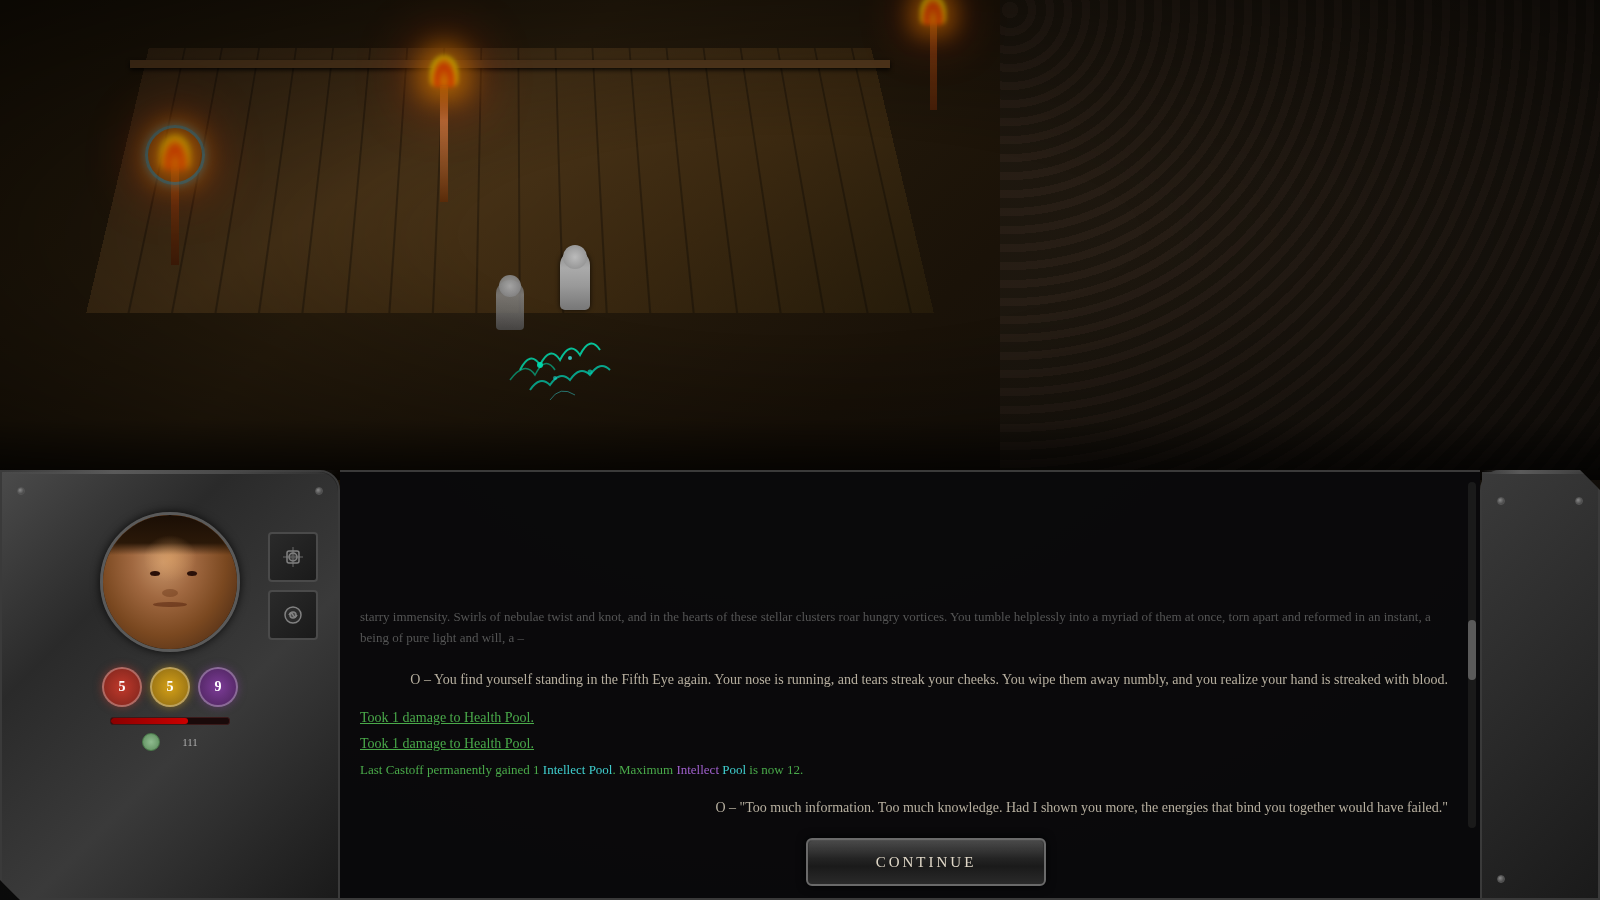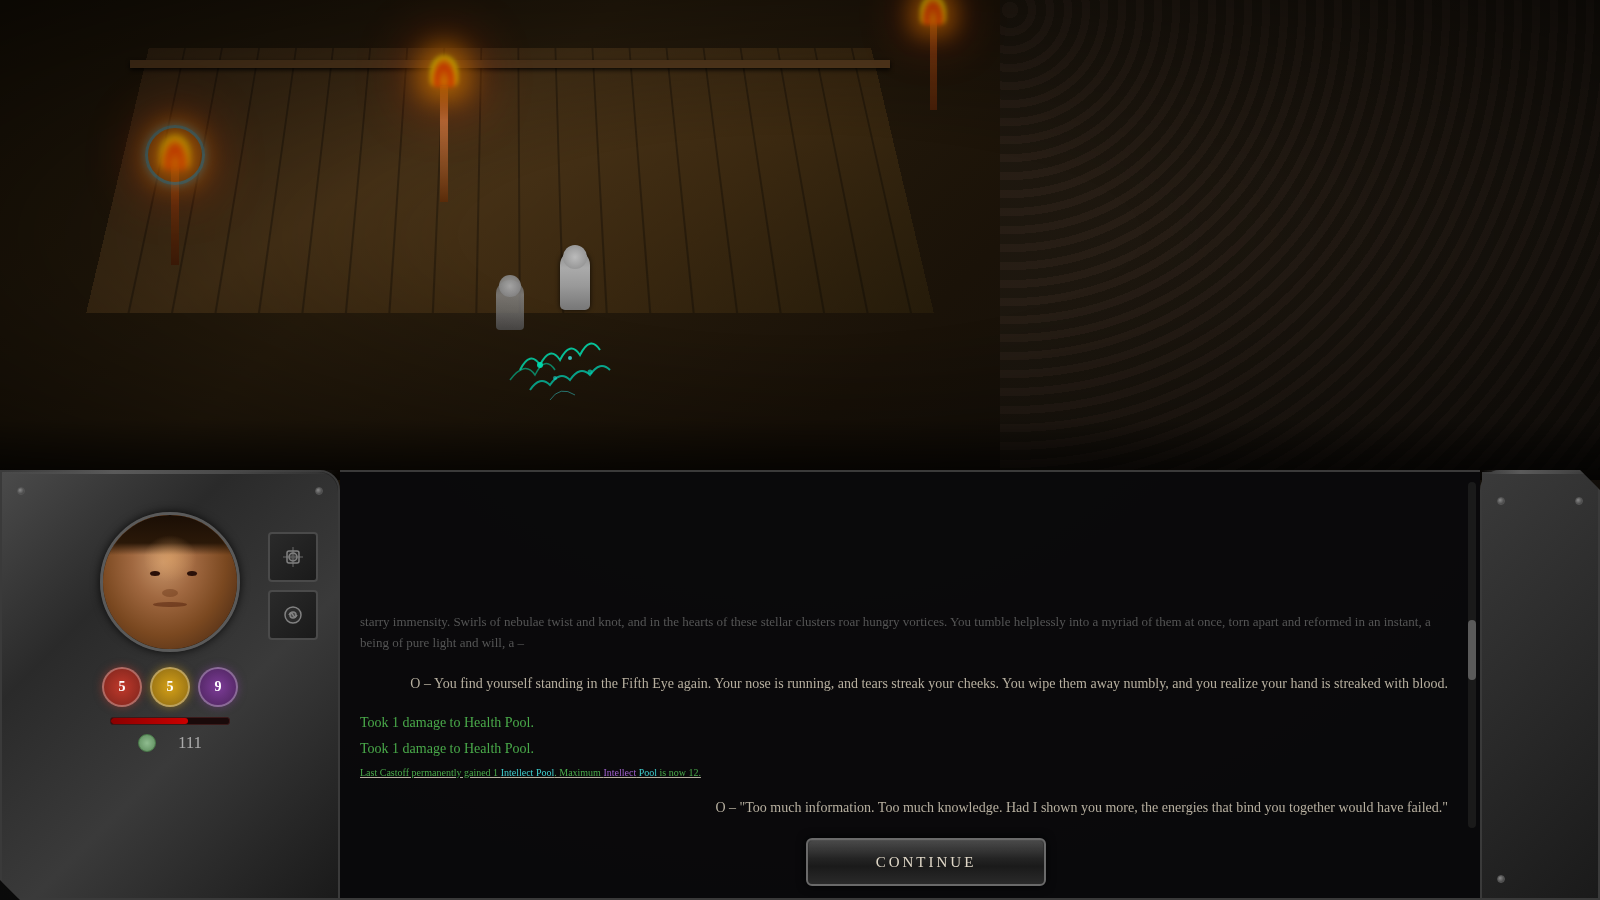--- a/index.html
+++ b/index.html
@@ -214,21 +214,21 @@
       border-radius: 3px;
     }
 
     
     .currency-display {
       display: flex;
       align-items: center;
       gap: 22px;
       margin-top: 8px;
       color: #aaa;
-      font-size: 17px;
+      font-size: 11px;
     }
 
     .currency-icon {
       width: 18px;
       height: 18px;
       background: radial-gradient(circle, #8fbc8f 0%, #5a8a5a 100%);
       border-radius: 50%;
       border: 1px solid #4a7a4a;
     }
 
@@ -298,25 +298,25 @@
     }
 
     .text-line.speaker {
       color: #b8b0a0;
       text-align: right;
     }
 
     .text-line.damage-green {
       color: #4aaa4a;
       font-size: 14px;
+      text-decoration: underline;
     }
 
     .text-line.gain-mixed {
-      font-size: 10px;
-      text-decoration: underline;
+      font-size: 13px;
     }
 
     .gain-prefix {
       color: #4aaa4a;
     }
 
     .gain-cyan {
       color: #40d0d0;
     }
 

